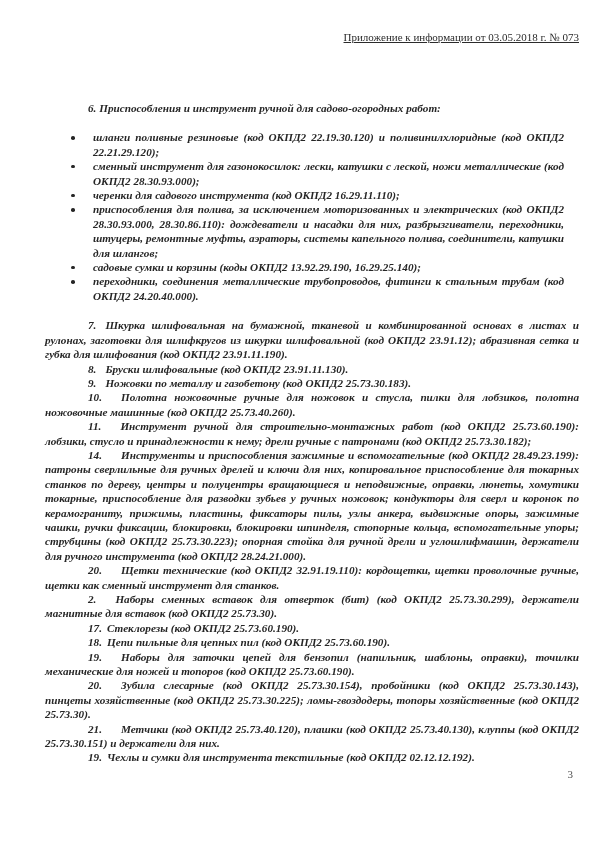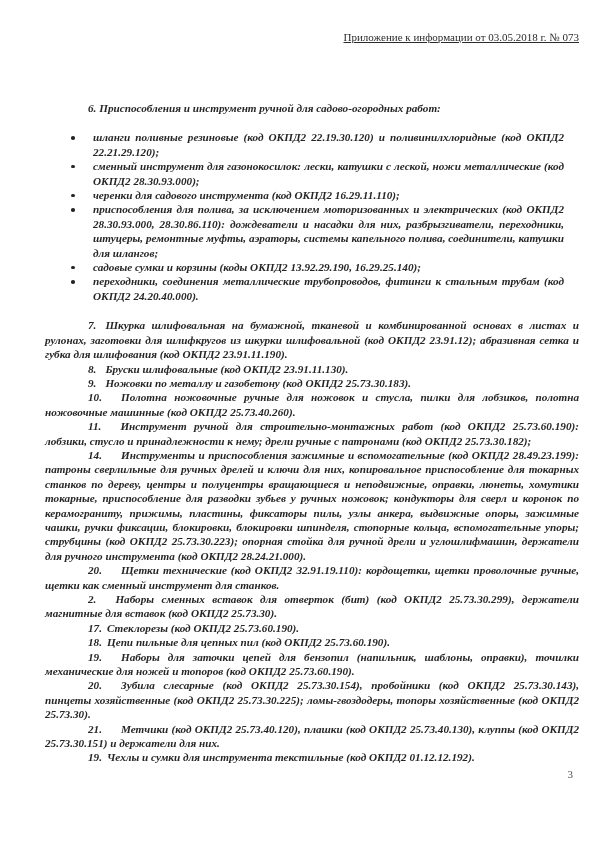--- a/index.html
+++ b/index.html
@@ -98,19 +98,19 @@
     <p class="para g-w"><span class="num">10.</span><span class="gap"></span><span>Полотна ножовочные ручные для ножовок и стусла, пилки для лобзиков, полотна ножовочные машинные (код ОКПД2 25.73.40.260).</span></p>
     <p class="para g-w"><span class="num">11.</span><span class="gap"></span><span>Инструмент ручной для строительно-монтажных работ (код ОКПД2 25.73.60.190): лобзики, стусло и принадлежности к нему; дрели ручные с патронами (код ОКПД2 25.73.30.182);</span></p>
     <p class="para g-w"><span class="num">14.</span><span class="gap"></span><span>Инструменты и приспособления зажимные и вспомогательные (код ОКПД2 28.49.23.199): патроны сверлильные для ручных дрелей и ключи для них, копировальное приспособление для токарных станков по дереву, центры и полуцентры вращающиеся и неподвижные, оправки, люнеты, хомутики токарные, приспособление для разводки зубьев у ручных ножовок; кондукторы для сверл и коронок по керамограниту, прижимы, пластины, фиксаторы пилы, узлы анкера, выдвижные опоры, зажимные чашки, ручки фиксации, блокировки, блокировки шпинделя, стопорные кольца, вспомогательные упоры; струбцины (код ОКПД2 25.73.30.223); опорная стойка для ручной дрели и углошлифмашин, держатели для ручного инструмента (код ОКПД2 28.24.21.000).</span></p>
     <p class="para g-w"><span class="num">20.</span><span class="gap"></span><span>Щетки технические (код ОКПД2 32.91.19.110): кордощетки, щетки проволочные ручные, щетки как сменный инструмент для станков.</span></p>
     <p class="para g-w"><span class="num">2.</span><span class="gap"></span><span>Наборы сменных вставок для отверток (бит) (код ОКПД2 25.73.30.299), держатели магнитные для вставок (код ОКПД2 25.73.30).</span></p>
     <p class="para g-s"><span class="num">17.</span><span class="gap"></span><span>Стеклорезы (код ОКПД2 25.73.60.190).</span></p>
     <p class="para g-s"><span class="num">18.</span><span class="gap"></span><span>Цепи пильные для цепных пил (код ОКПД2 25.73.60.190).</span></p>
     <p class="para g-w"><span class="num">19.</span><span class="gap"></span><span>Наборы для заточки цепей для бензопил (напильник, шаблоны, оправки), точилки механические для ножей и топоров (код ОКПД2 25.73.60.190).</span></p>
     <p class="para g-w"><span class="num">20.</span><span class="gap"></span><span>Зубила слесарные (код ОКПД2 25.73.30.154), пробойники (код ОКПД2 25.73.30.143), пинцеты хозяйственные (код ОКПД2 25.73.30.225); ломы-гвоздодеры, топоры хозяйственные (код ОКПД2 25.73.30).</span></p>
     <p class="para g-w"><span class="num">21.</span><span class="gap"></span><span>Метчики (код ОКПД2 25.73.40.120), плашки (код ОКПД2 25.73.40.130), клуппы (код ОКПД2 25.73.30.151) и держатели для них.</span></p>
-    <p class="para g-s"><span class="num">19.</span><span class="gap"></span><span>Чехлы и сумки для инструмента текстильные (код ОКПД2 01.12.12.192).</span></p>
+    <p class="para g-s"><span class="num">19.</span><span class="gap"></span><span>Чехлы и сумки для инструмента текстильные (код ОКПД2 02.12.12.192).</span></p>
 
   </div>
 
   <div class="page-number">3</div>
 
 </div>
 
 </body></html>

